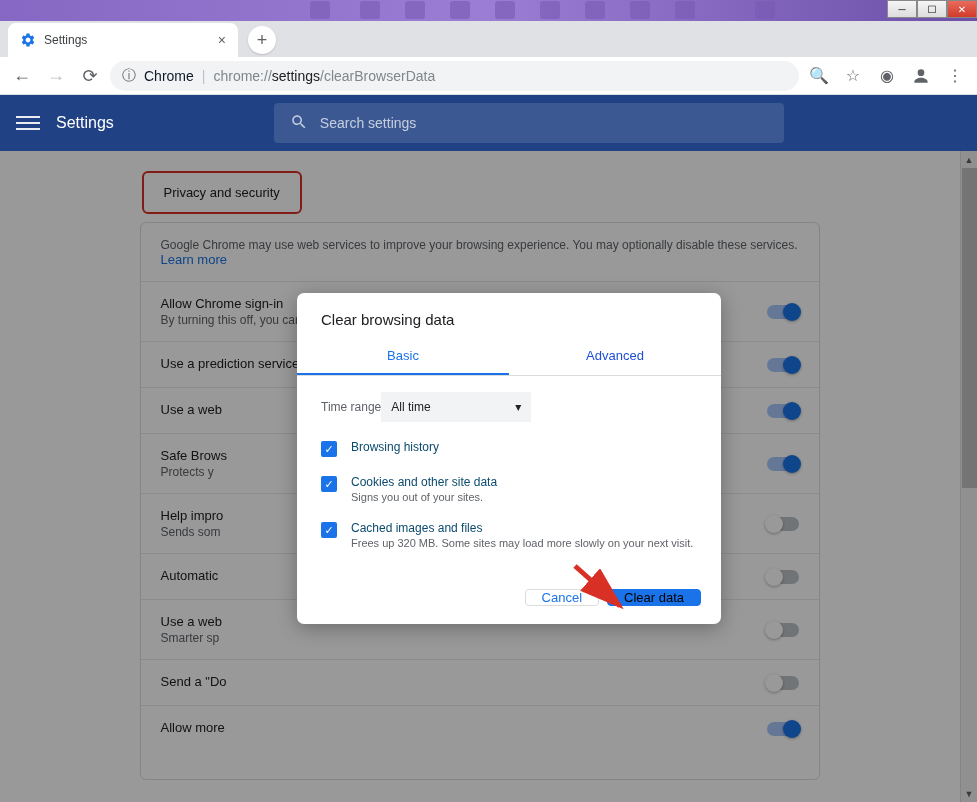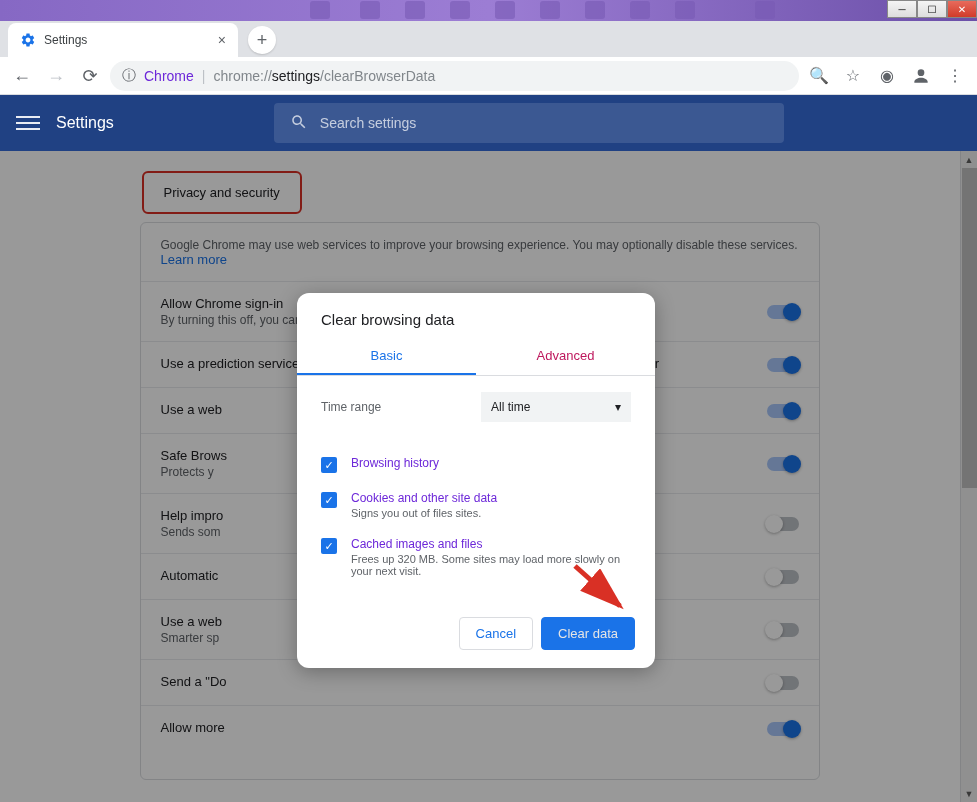--- a/index.html
+++ b/index.html
@@ -19,21 +19,21 @@
 .tab { height: 34px; width: 230px; background: #fff; border-radius: 8px 8px 0 0; display: flex; align-items: center; padding: 0 12px; font-size: 12px; color: #3c4043; position: relative; }
 .tab-icon { width: 16px; height: 16px; margin-right: 8px; color: #1a73e8; }
 .tab-close { margin-left: auto; font-size: 14px; color: #5f6368; cursor: pointer; }
 .new-tab { width: 28px; height: 28px; border-radius: 50%; background: #fff; margin-left: 10px; margin-bottom: 3px; display: flex; align-items: center; justify-content: center; font-size: 18px; color: #5f6368; box-shadow: 0 1px 2px rgba(0,0,0,0.15); cursor: pointer; }
 
 
 .toolbar { height: 38px; background: #fff; display: flex; align-items: center; padding: 0 8px; border-bottom: 1px solid #dadce0; gap: 6px; }
 .nav-btn { width: 28px; height: 28px; display: flex; align-items: center; justify-content: center; color: #5f6368; border-radius: 50%; cursor: pointer; font-size: 18px; }
 .nav-btn.disabled { color: #bdc1c6; }
 .omnibox { flex: 1; height: 30px; background: #f1f3f4; border-radius: 15px; display: flex; align-items: center; padding: 0 12px; font-size: 14px; color: #5f6368; gap: 8px; }
-.omni-chrome { color: #6d28d9; font-size: 14px; }
+.omni-chrome { color: #0f172a; font-size: 14px; }
 .omni-divider { color: #bdc1c6; }
 .omni-url { color: #80868b; }
 .omni-url .dark { color: #202124; }
 .toolbar-icon { width: 28px; height: 28px; display: flex; align-items: center; justify-content: center; color: #5f6368; cursor: pointer; font-size: 16px; }
 
 
 .settings-header { height: 56px; background: #204183; display: flex; align-items: center; padding: 0 16px; color: #fff; }
 .hamburger { width: 24px; height: 24px; margin-right: 16px; cursor: pointer; display: flex; flex-direction: column; justify-content: center; gap: 4px; }
 .hamburger span { height: 2px; background: #fff; opacity: 0.9; }
 .settings-title { font-size: 16px; font-weight: 500; }
@@ -54,35 +54,35 @@
 .toggle.on { background: #a8c7fa; }
 .toggle.off { background: #bdc1c6; }
 .toggle::after { content: ''; position: absolute; width: 18px; height: 18px; border-radius: 50%; top: -2px; box-shadow: 0 1px 3px rgba(0,0,0,0.3); }
 .toggle.on::after { right: -2px; background: #1a73e8; }
 .toggle.off::after { left: -2px; background: #fff; }
 
 
 .overlay { position: absolute; top: 151px; left: 0; right: 0; bottom: 0; background: rgba(0,0,0,0.4); z-index: 50; }
 
 
-.dialog { position: absolute; width: 358px; left: 297px; top: 293px; background: #fff; border-radius: 12px; box-shadow: 0 4px 20px rgba(0,0,0,0.3); z-index: 60; }
+.dialog { position: absolute; width: 424px; left: 297px; top: 293px; background: #fff; border-radius: 7px; box-shadow: 0 4px 20px rgba(0,0,0,0.3); z-index: 60; }
 .dlg-title { padding: 18px 24px 10px; font-size: 15px; color: #202124; }
 .dlg-tabs { display: flex; border-bottom: 1px solid #dadce0; }
-.dlg-tab { flex: 1; text-align: center; padding: 10px 0; font-size: 13px; color: #be185d; cursor: pointer; border-bottom: 2px solid transparent; }
+.dlg-tab { flex: 1; text-align: center; padding: 10px 0; font-size: 13px; color: #1d4ed8; cursor: pointer; border-bottom: 2px solid transparent; }
 .dlg-tab.active { color: #1a73e8; border-bottom-color: #1a73e8; }
 .dlg-body { padding: 16px 24px 8px; }
-.time-row { display: flex; align-items: center; font-size: 12px; color: #5f6368; margin-bottom: 34px; justify-content: space-between; }
+.time-row { display: flex; align-items: center; font-size: 12px; color: #5f6368; margin-bottom: 18px; }
 .dropdown { background: #f1f3f4; border: none; padding: 8px 10px; font-size: 12px; width: 150px; display: flex; justify-content: space-between; align-items: center; cursor: pointer; color: #202124; }
 .check-row { display: flex; gap: 14px; margin-bottom: 18px; font-size: 12px; }
 .checkbox { width: 16px; height: 16px; background: #1a73e8; border-radius: 2px; display: flex; align-items: center; justify-content: center; color: #fff; font-size: 11px; flex-shrink: 0; margin-top: 1px; cursor: pointer; }
-.check-text .ct { color: #6d28d9; margin-bottom: 2px; }
+.check-text .ct { color: #0c4a6e; margin-bottom: 2px; }
 .check-text .cs { color: #5f6368; font-size: 11px; }
 .dlg-actions { display: flex; justify-content: flex-end; gap: 8px; padding: 14px 20px 18px; }
-.btn { padding: 8px 16px; font-size: 13px; border-radius: 4px; cursor: pointer; border: 1px solid #dadce0; background: #fff; color: #1a73e8; }
-.btn.primary { background: #1a73e8; color: #e5e5e5; border-color: #1a73e8; }
+.btn { padding: 0 16px; font-size: 13px; border-radius: 4px; cursor: pointer; border: 1px solid #dadce0; background: #fff; color: #1a73e8; }
+.btn.primary { background: #1a73e8; color: #000000; border-color: #1a73e8; }
 
 
 .red-arrow { position: absolute; left: 570px; top: 561px; z-index: 70; pointer-events: none; }
 
 
 .scrollbar { position: absolute; right: 0; top: 151px; bottom: 0; width: 17px; background: #f1f1f1; border-left: 1px solid #dadce0; }
 .sb-btn { height: 17px; display: flex; align-items: center; justify-content: center; font-size: 9px; color: #606060; cursor: pointer; }
 .sb-thumb { position: absolute; top: 17px; width: 15px; left: 1px; height: 320px; background: #c1c1c1; cursor: pointer; }
 </style>
 </head>
@@ -264,21 +264,21 @@
         <div class="check-row">
           <div class="checkbox">✓</div>
           <div class="check-text">
             <div class="ct">Browsing history</div>
           </div>
         </div>
         <div class="check-row">
           <div class="checkbox">✓</div>
           <div class="check-text">
             <div class="ct">Cookies and other site data</div>
-            <div class="cs">Signs you out of files sites.</div>
+            <div class="cs">Signs you out of your sites.</div>
           </div>
         </div>
         <div class="check-row">
           <div class="checkbox">✓</div>
           <div class="check-text">
             <div class="ct">Cached images and files</div>
             <div class="cs">Frees up 320 MB. Some sites may load more slowly on your next visit.</div>
           </div>
         </div>
       </div>

